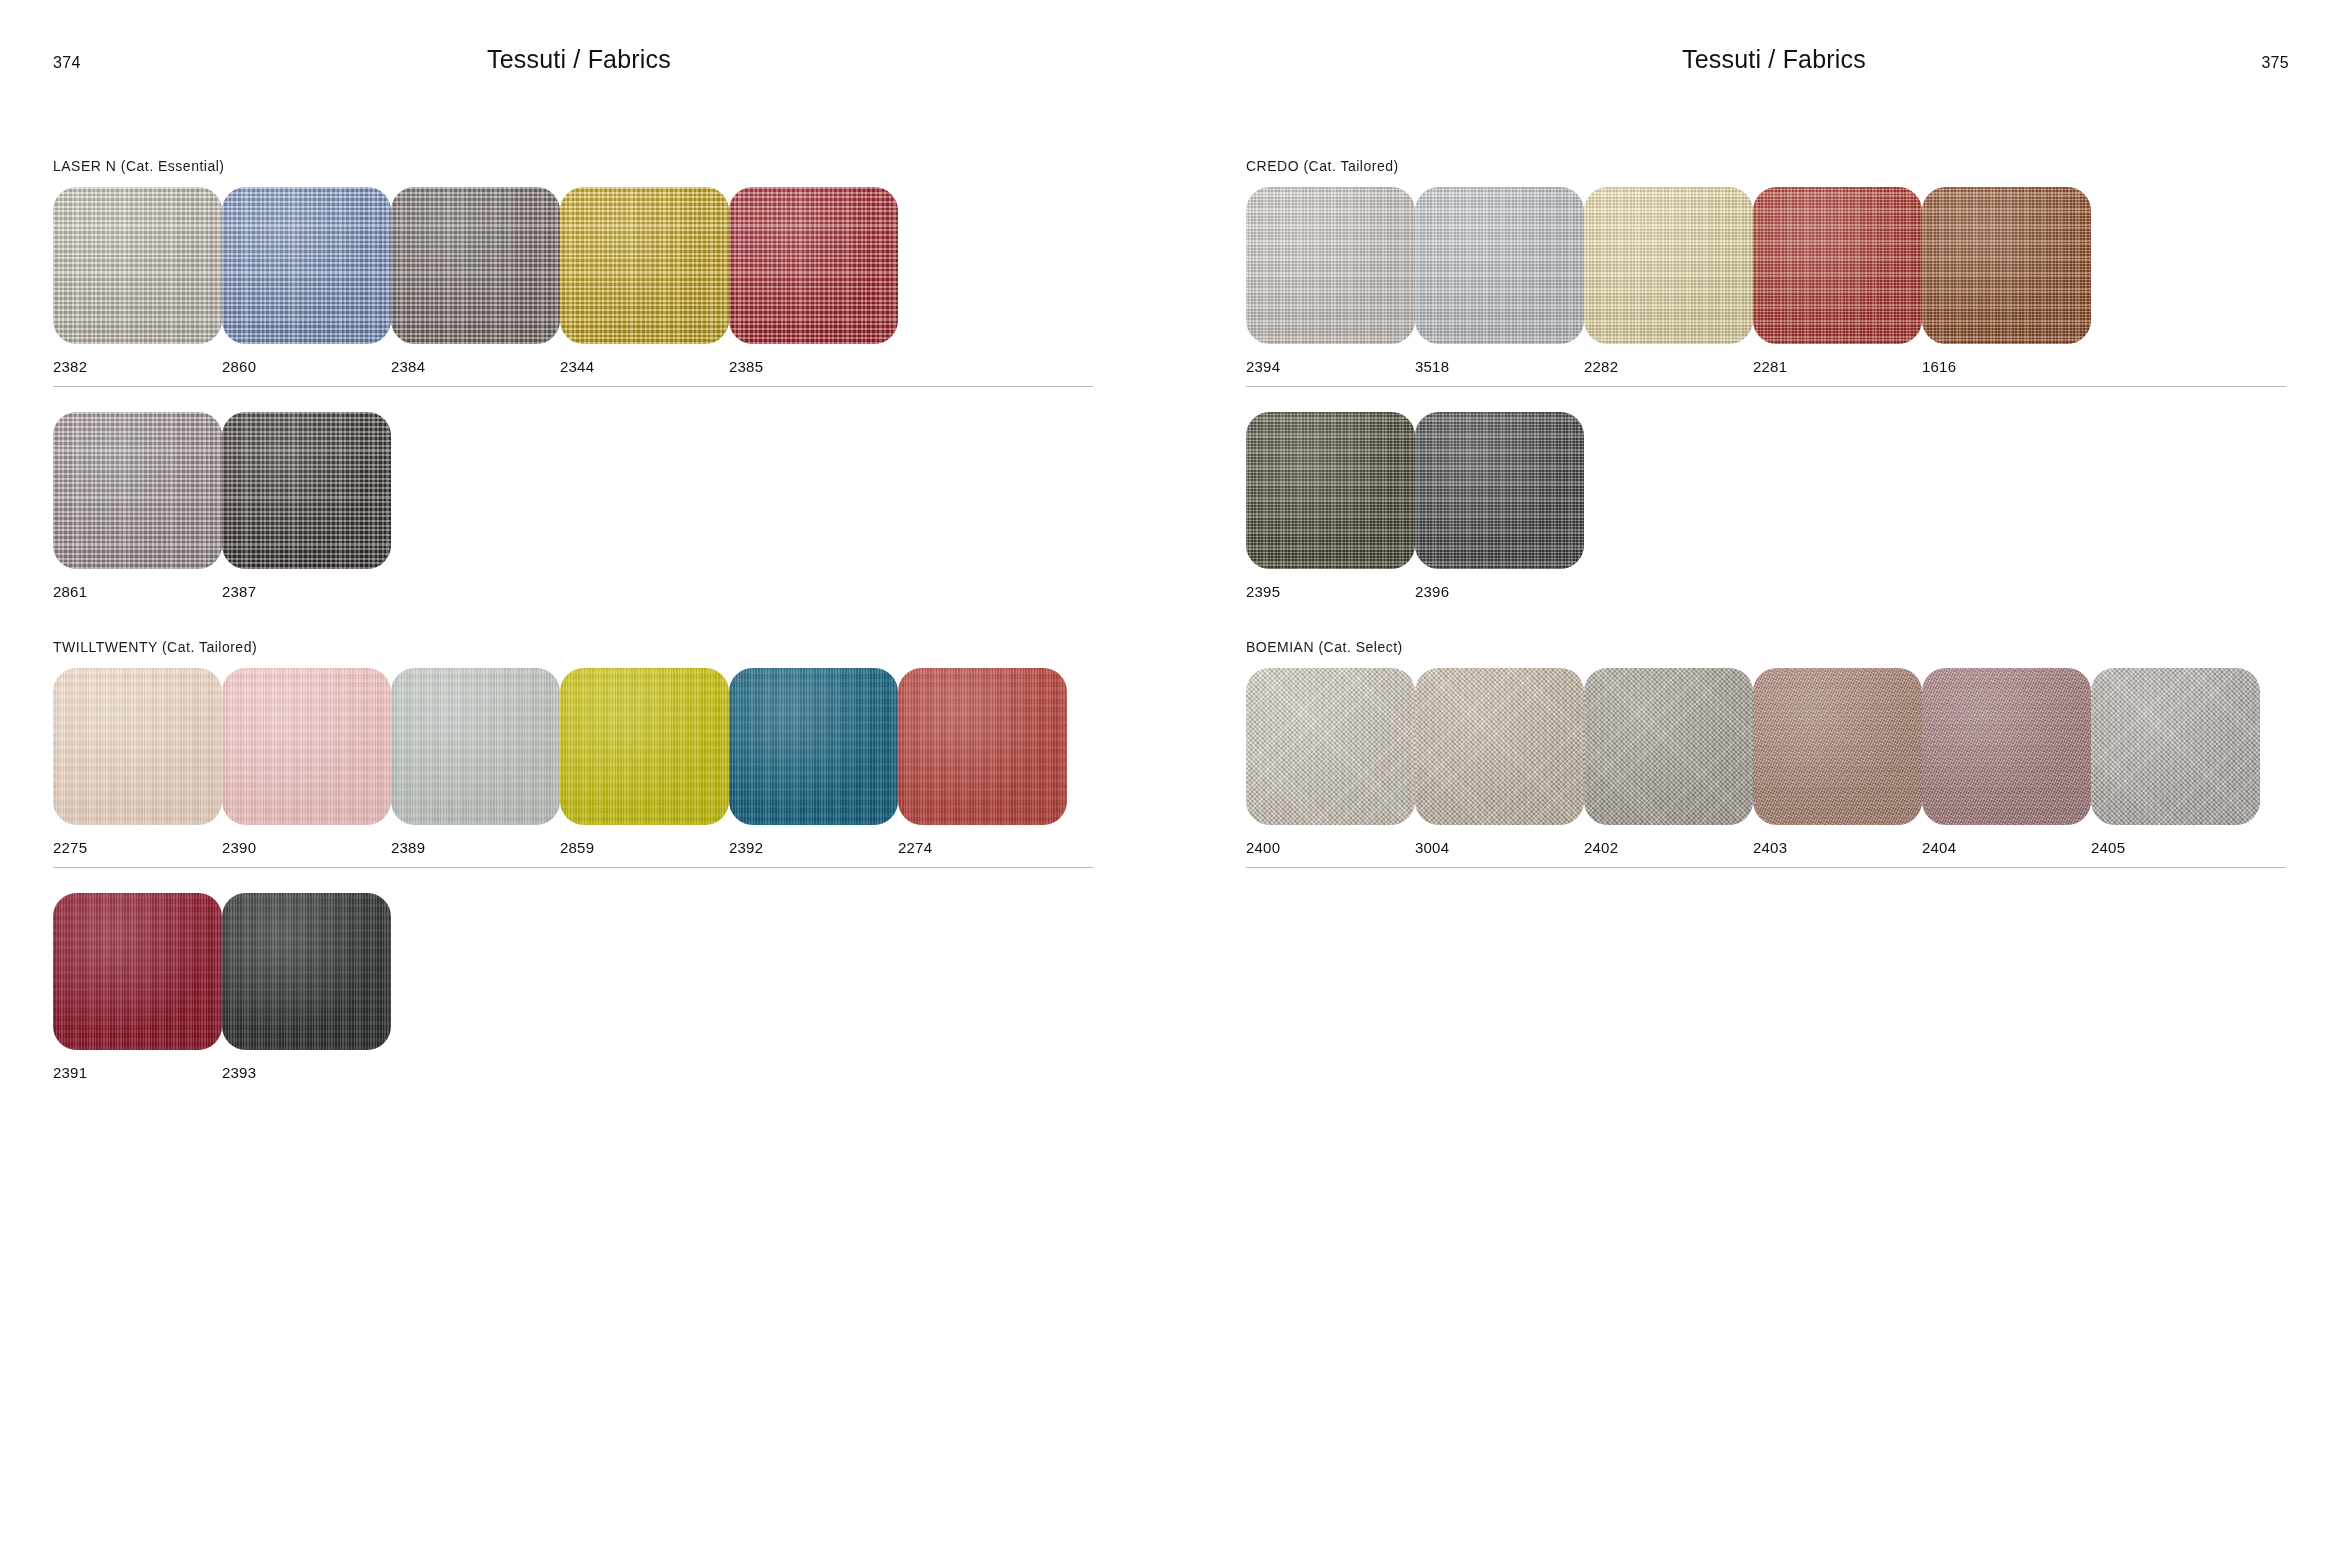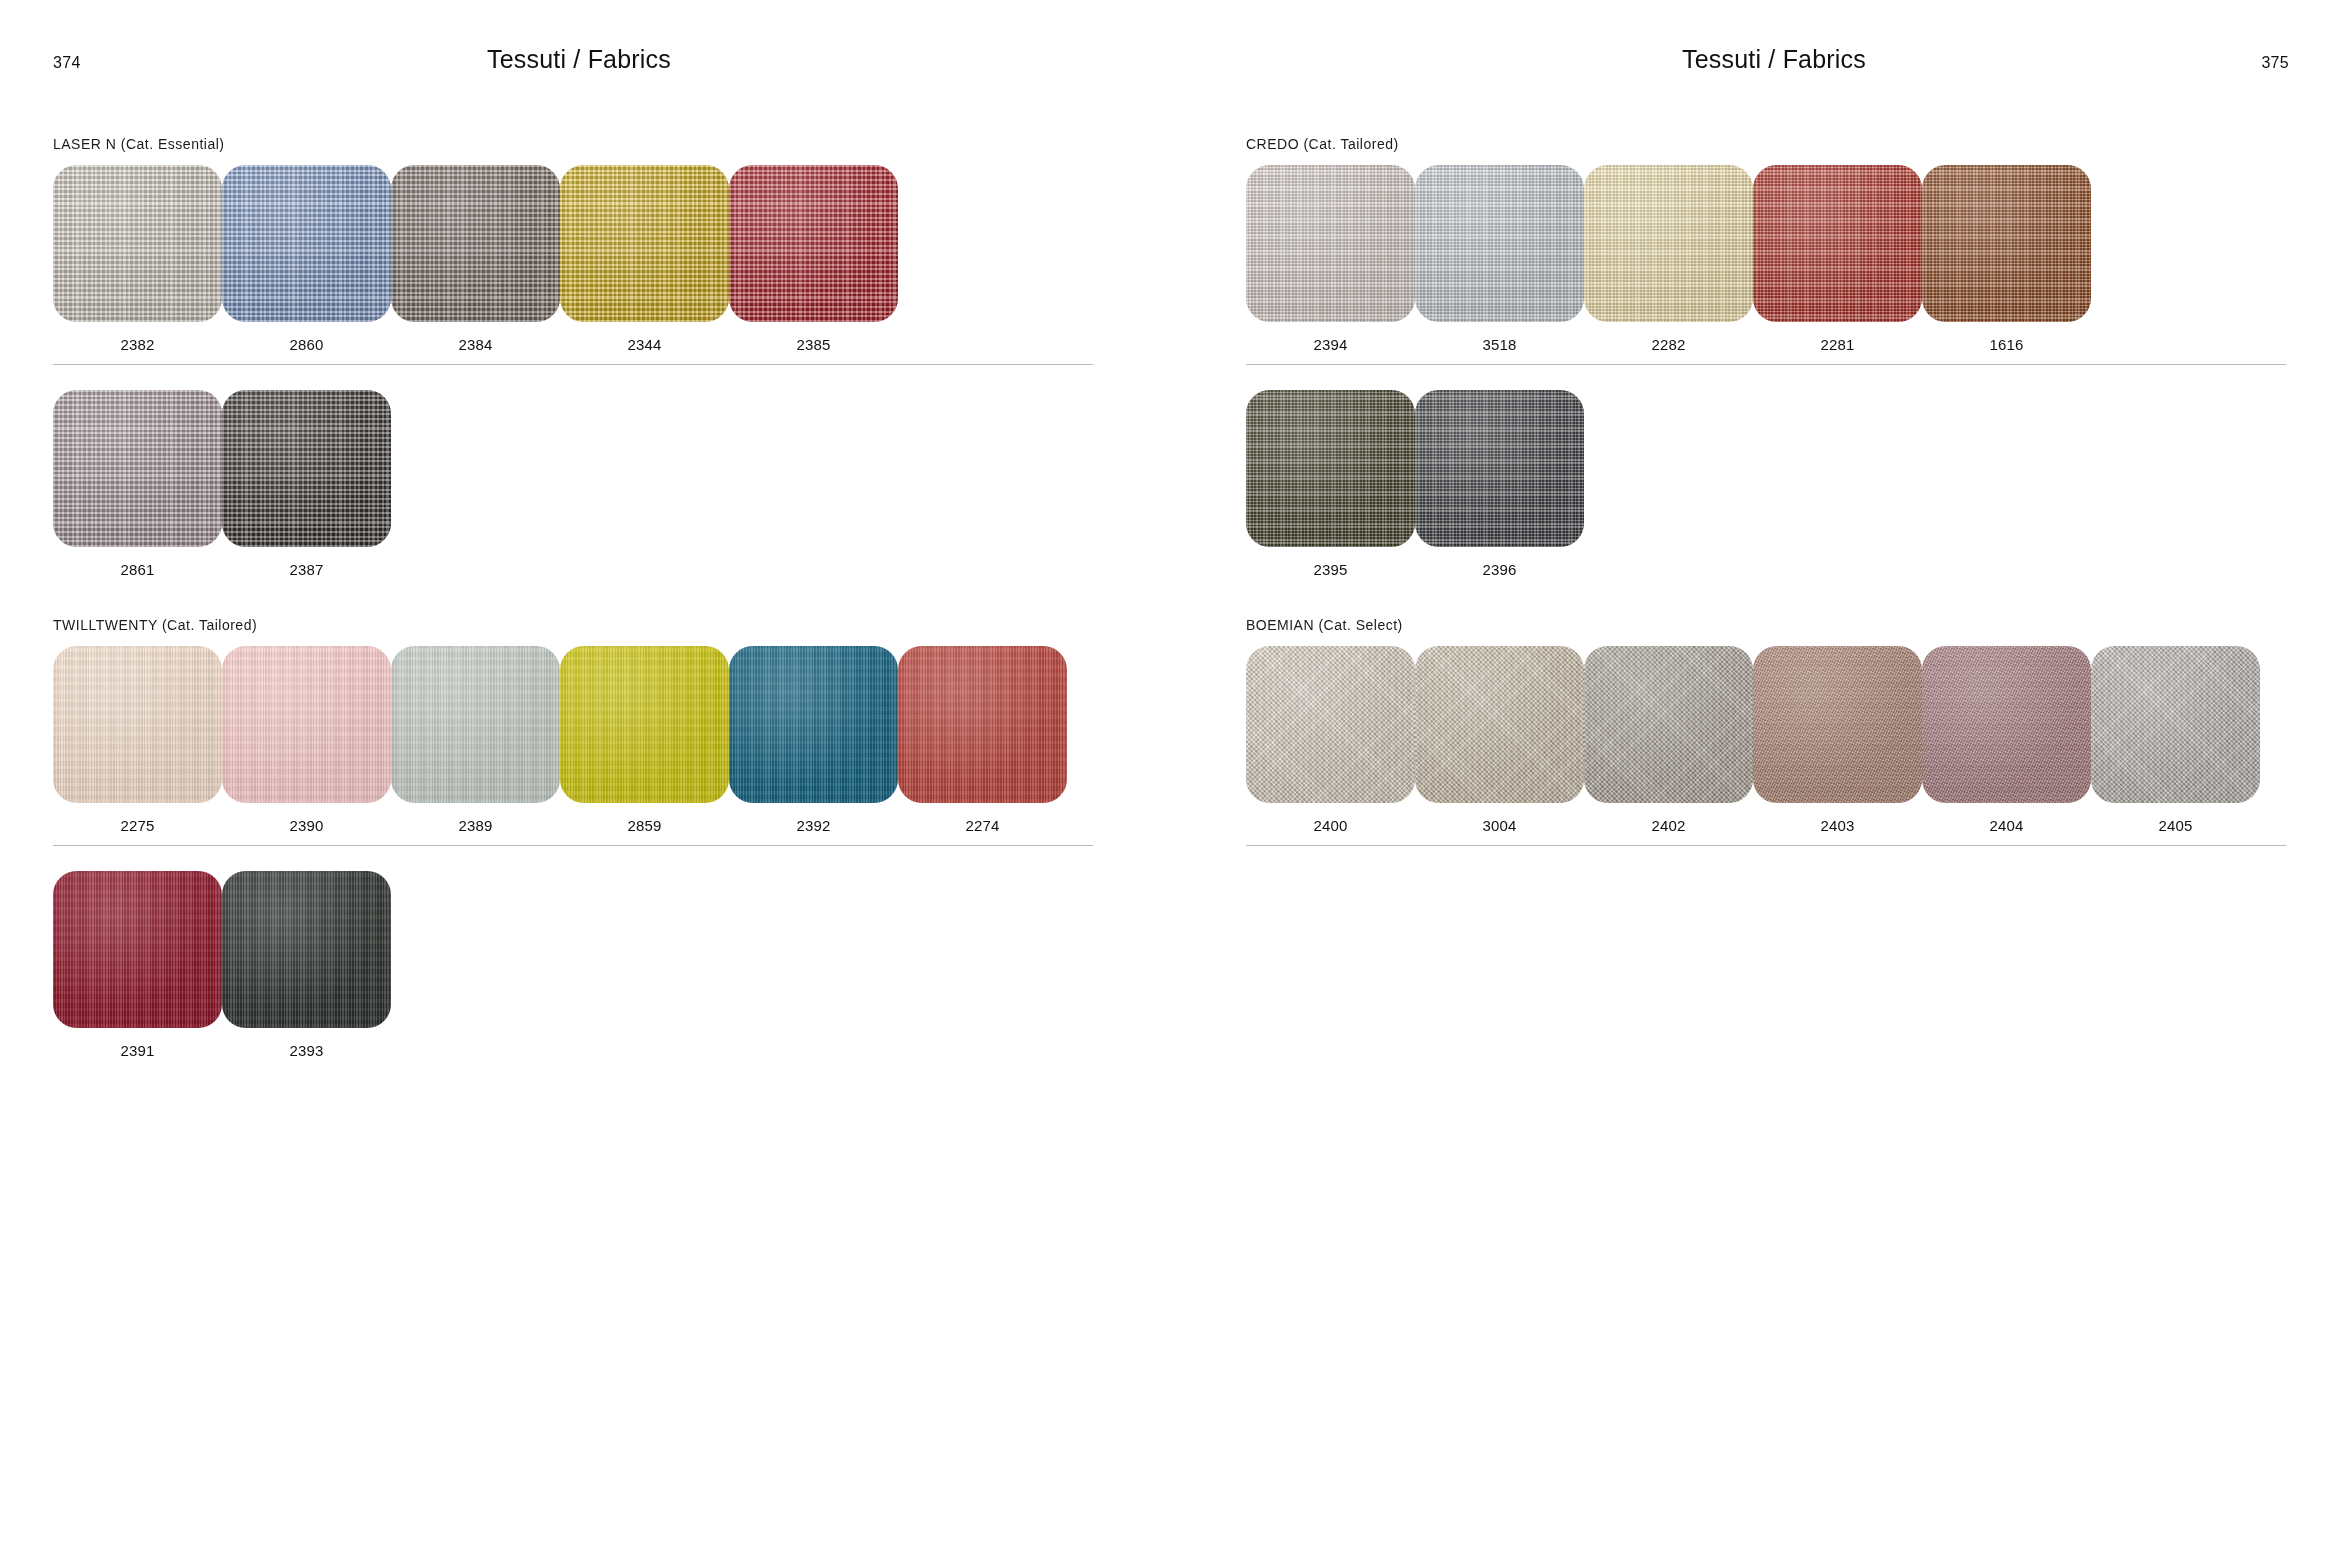--- a/index.html
+++ b/index.html
@@ -70,20 +70,21 @@
   .group { margin-bottom: 0; }
   .group + .group { margin-top: 39px; }
 
   .group-title {
     font-size: 14px;
     letter-spacing: 0.5px;
     color: #1a1a1a;
     font-weight: 400;
     margin-bottom: 13px;
     white-space: nowrap;
+    margin-top: 22px;
   }
 
   .swatch-row {
     display: flex;
     gap: 0;
   }
 
   .swatch-cell {
     width: 169px;
     margin-right: 0;
@@ -104,21 +105,21 @@
     position: absolute;
     inset: 0;
   }
 
   .swatch-code {
     font-size: 15px;
     color: #111111;
     letter-spacing: 0.2px;
     margin-top: 14px;
     font-weight: 400;
-    text-align: center;
+    text-align: left;
     width: 100%;
   }
 
   .row-rule {
     height: 0.9px;
     background: #b9b9b9;
     width: 1040px;
     margin-top: 11.2px;
     margin-bottom: 25px;
   }

